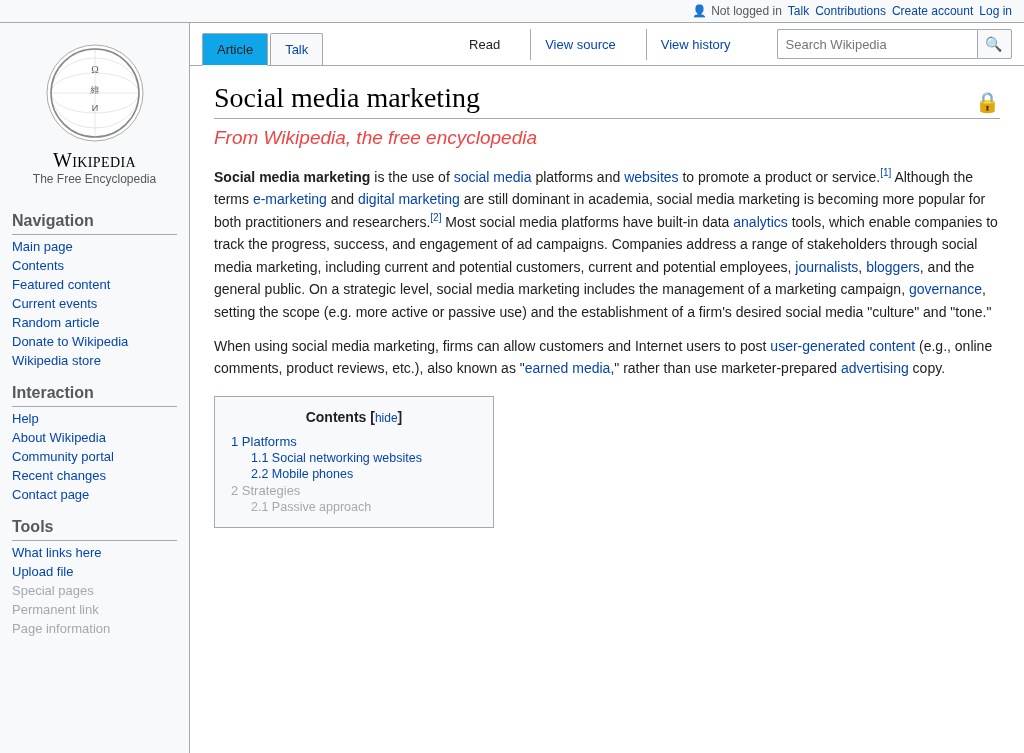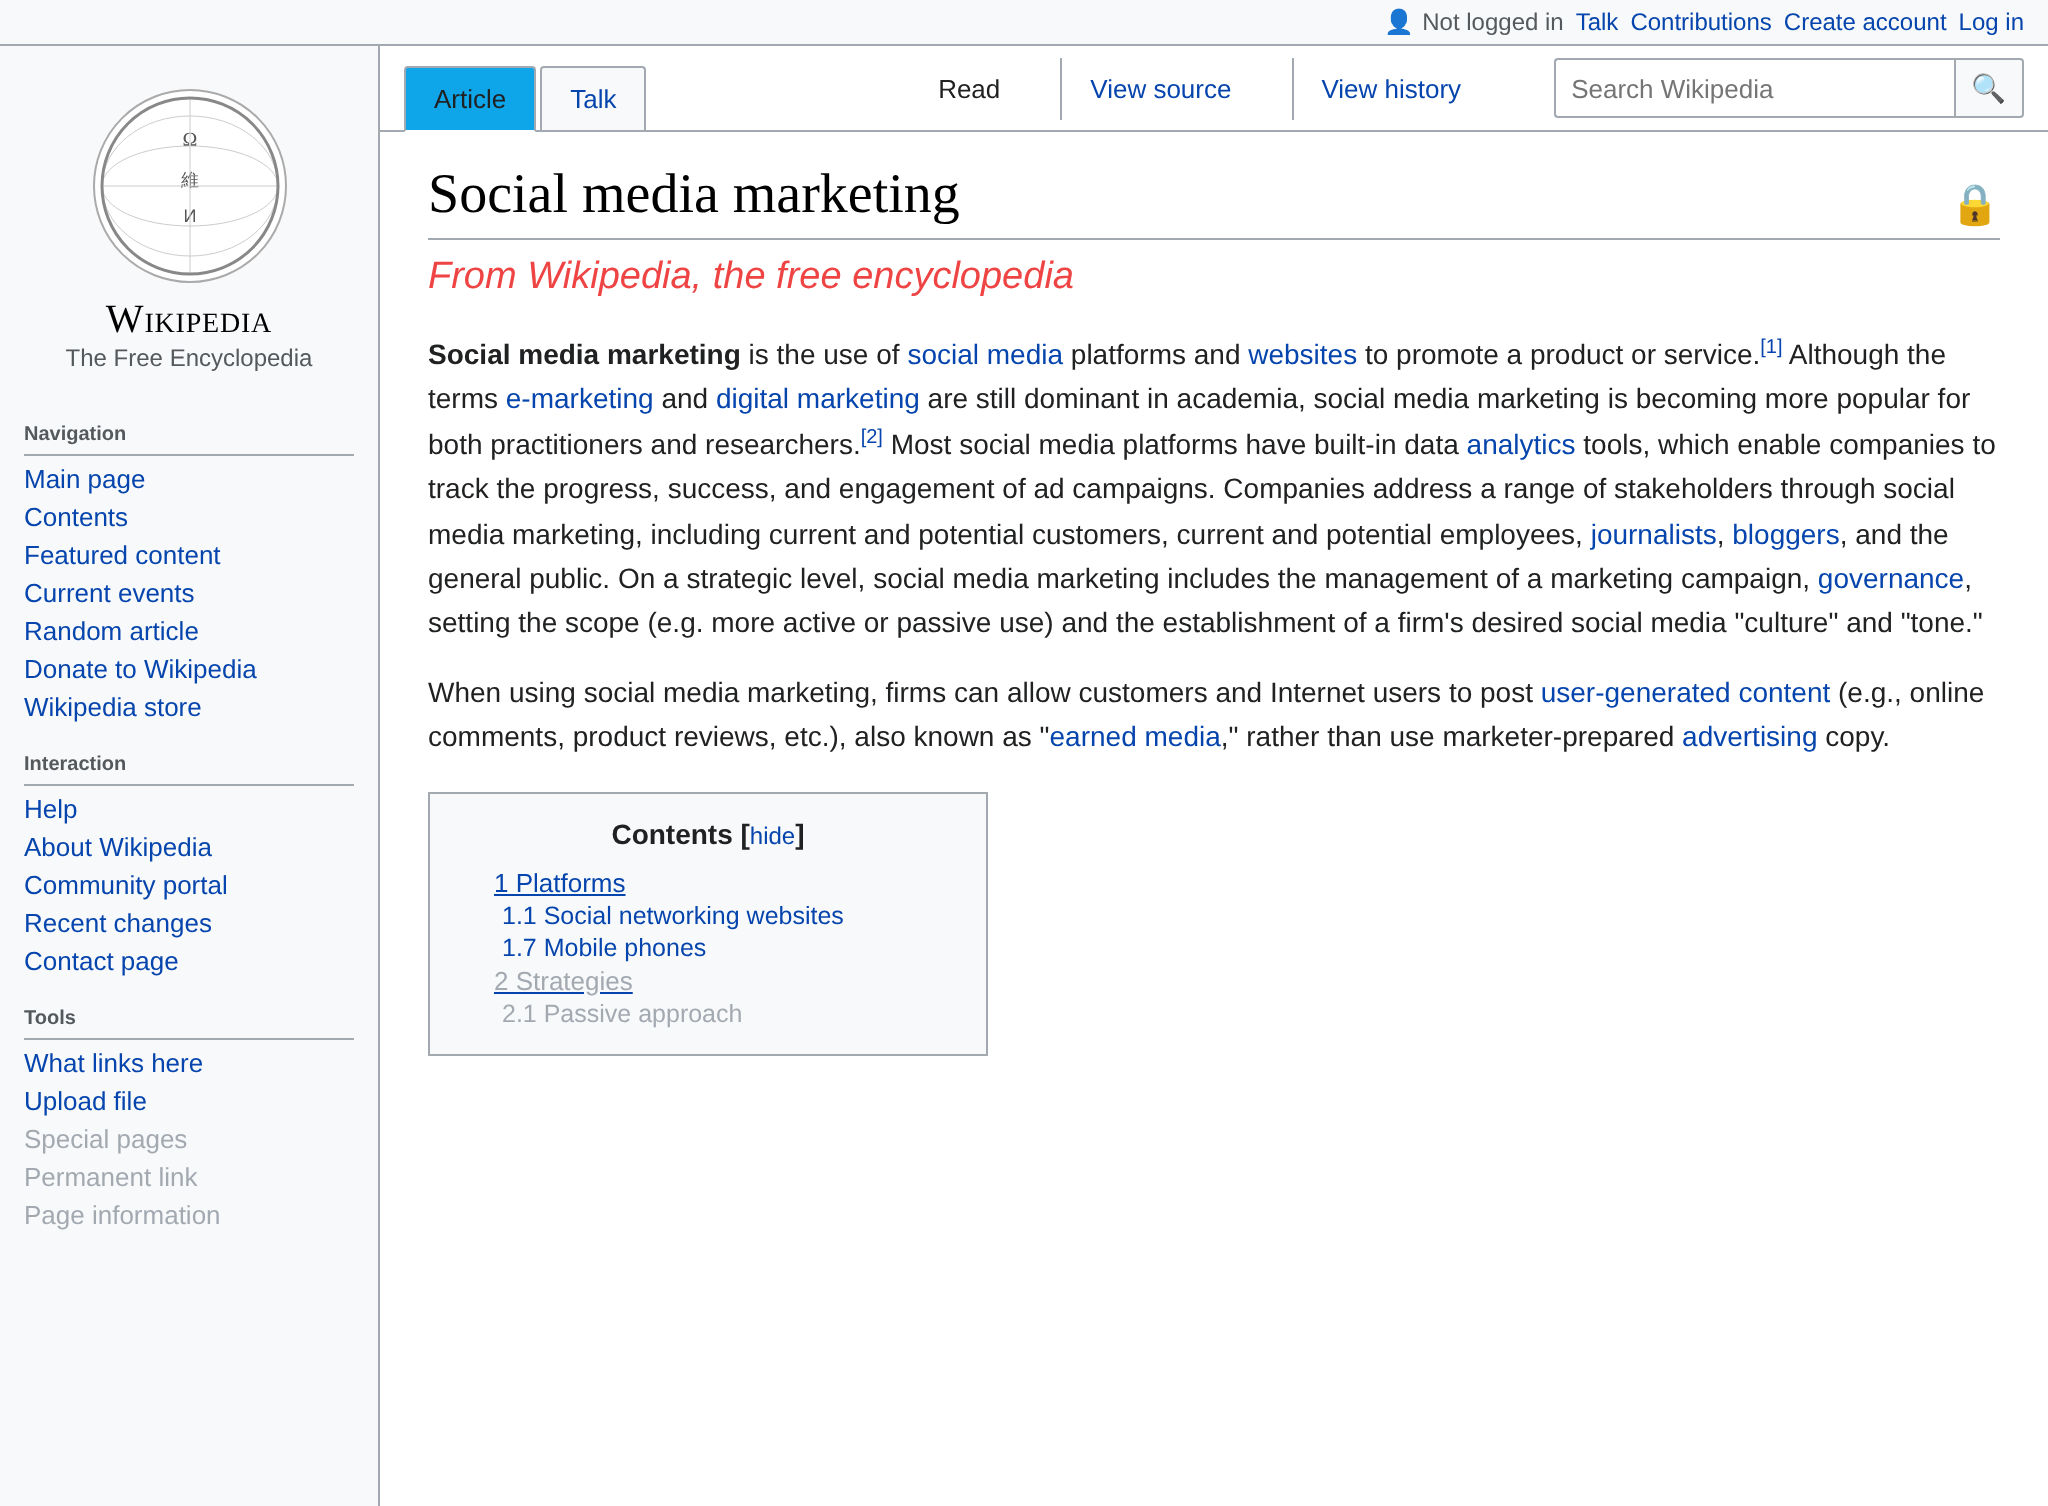--- a/index.html
+++ b/index.html
@@ -54,21 +54,21 @@
     #sidebar-logo .wiki-subtitle {
       font-size: 12px;
       color: #54595d;
       font-family: Liberation Sans, sans-serif;
     }
 
     .sidebar-section {
       padding: 4px 0;
     }
     .sidebar-section-title {
-      font-size: 10px;
+      font-size: 16px;
       font-weight: bold;
       color: #54595d;
       padding: 6px 12px 2px;
       font-family: sans-serif;
       text-transform: none;
     }
     .sidebar-section hr {
       border: none;
       border-top: 1px solid #a2a9b1;
       margin: 2px 12px;
@@ -210,21 +210,21 @@
       margin-top: 4px;
     }
     #toc-title {
       font-weight: bold;
       text-align: center;
       font-size: 14px;
       margin-bottom: 8px;
     }
     #toc-title a { color: #0645ad; font-weight: normal; font-size: 12px; }
     .toc-item { padding: 1px 0; color: #0645ad; }
-    .toc-item.toc-l1 { margin-left: 16px; text-decoration: underline; }
+    .toc-item.toc-l1 { margin-left: 0; }
     .toc-item.toc-l2 { margin-left: 20px; font-size: 12.5px; }
     .toc-item a { color: #0645ad; }
   </style>
 </head>
 <body>
 
 <div id="top-bar">
   <span>
     <span>👤</span>
     <span>Not logged in</span>
@@ -335,21 +335,21 @@
           When using social media marketing, firms can allow customers and Internet users to post <a href="#">user-generated content</a> (e.g., online comments, product reviews, etc.), also known as "<a href="#">earned media</a>," rather than use marketer-prepared <a href="#">advertising</a> copy.
         </p>
         
         <div id="toc">
           <div id="toc-title">
             Contents [<a href="#">hide</a>]
           </div>
           <div id="toc-items">
               <div class="toc-item toc-l1"><a href="#">1 Platforms</a></div>
               <div class="toc-item toc-l2"><a href="#">1.1 Social networking websites</a></div>
-              <div class="toc-item toc-l2"><a href="#">1.7 Mobile phones</a></div>
+              <div class="toc-item toc-l2"><a href="#">2.2 Mobile phones</a></div>
               <div class="toc-item toc-l1 disabled"><span style="color: rgb(162, 169, 177);">2 Strategies</span></div>
               <div class="toc-item toc-l2 disabled"><span style="color: rgb(162, 169, 177);">2.1 Passive approach</span></div>
             </div>
         </div>
       </div>
     </div>
 
   </div>
 </div>
 

